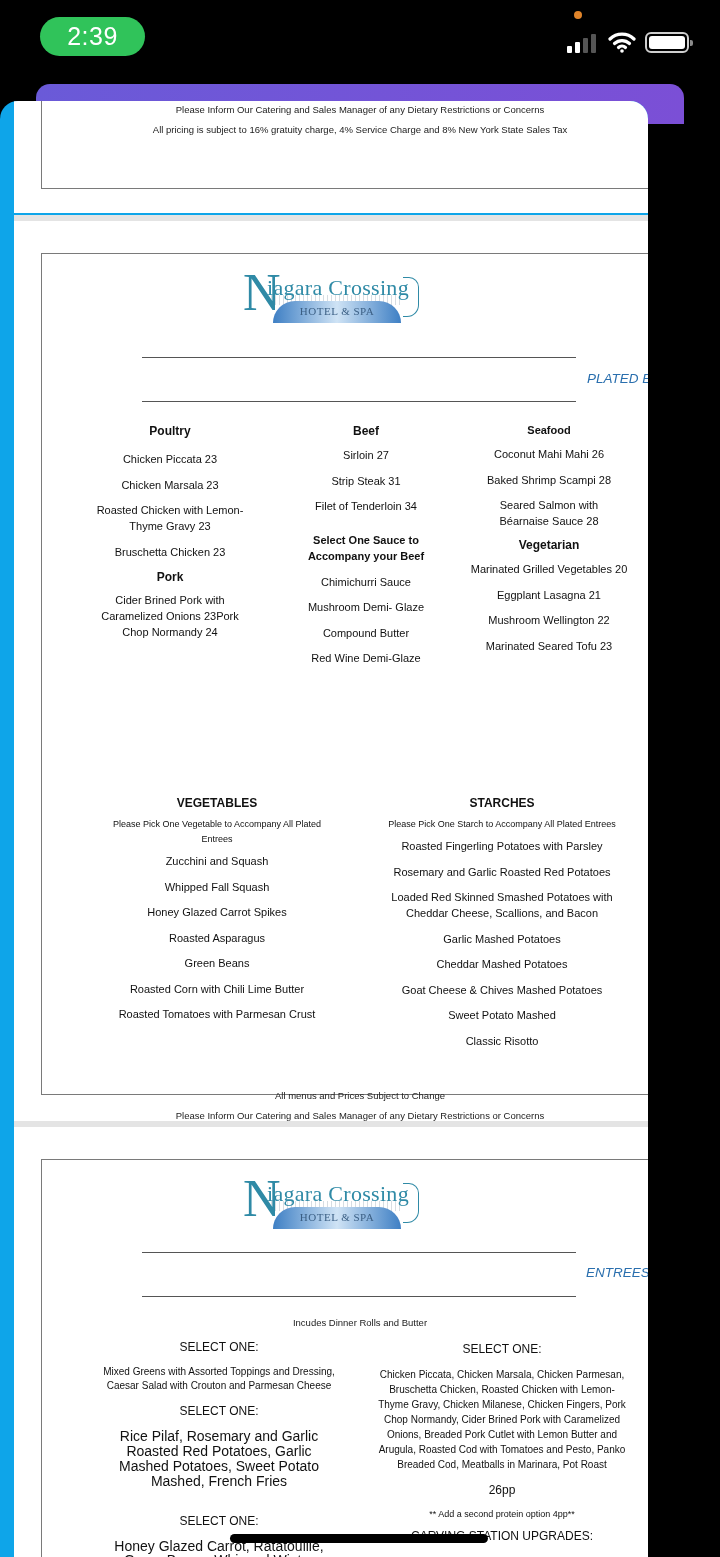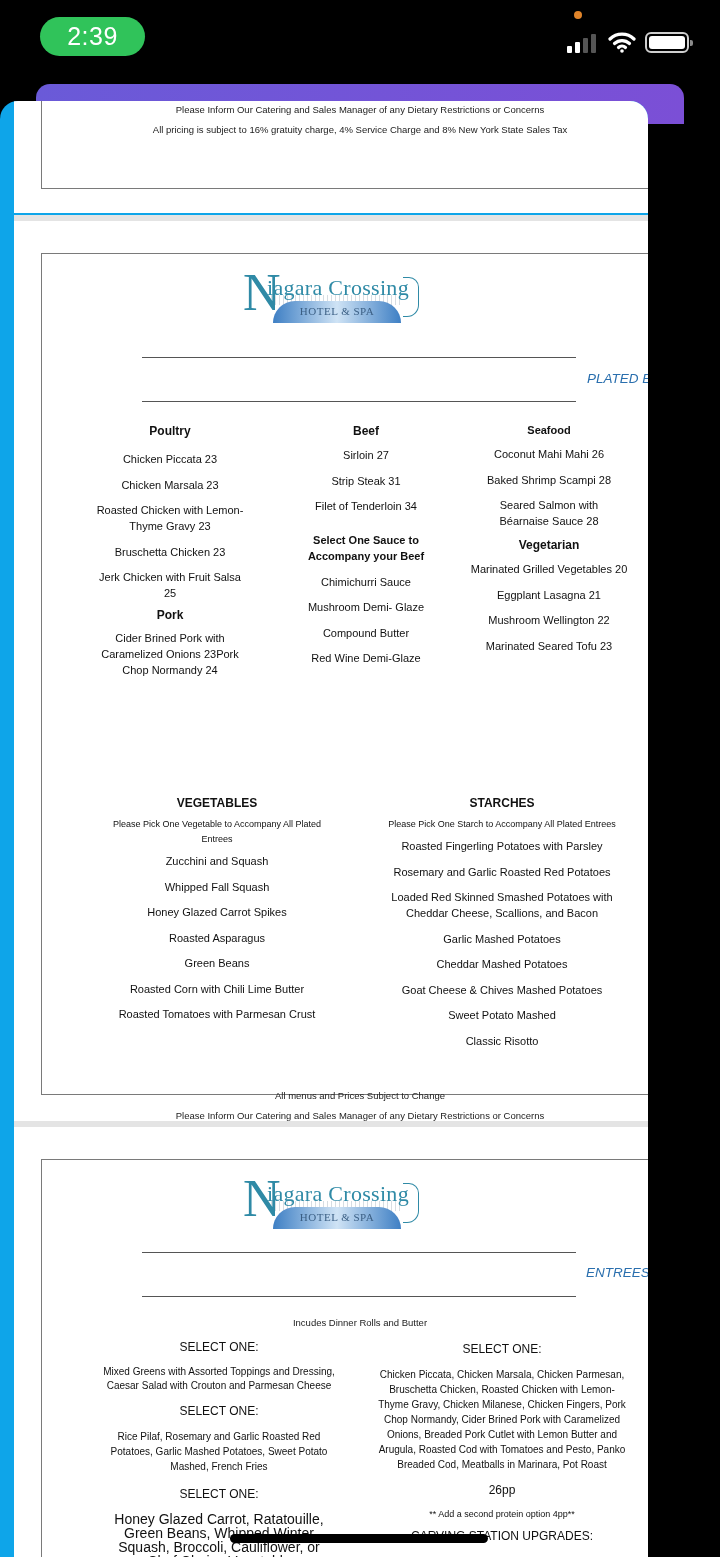--- a/index.html
+++ b/index.html
@@ -94,21 +94,20 @@
     <div class="hr" style="top:136px;"></div>
     <div class="section-title" style="top:150px;">PLATED ENTREES</div>
     <div class="hr" style="top:180px;"></div>
 
     <div class="col" style="left:78px;width:156px;top:202px;">
       <div class="h item" style="margin-bottom:12px;">Poultry</div>
       <div class="item">Chicken Piccata 23</div>
       <div class="item">Chicken Marsala 23</div>
       <div class="item">Roasted Chicken with Lemon-Thyme Gravy 23</div>
       <div class="item">Bruschetta Chicken 23</div>
-      <div class="item" style="margin-bottom:6px;">Jerk Chicken with Fruit Salsa 25</div>
       <div class="h item" style="margin-bottom:7px;">Pork</div>
       <div class="item">Cider Brined Pork with Caramelized Onions 23Pork Chop Normandy 24</div>
     </div>
 
     <div class="col" style="left:282px;width:140px;top:202px;">
       <div class="h item" style="margin-bottom:8px;">Beef</div>
       <div class="item">Sirloin 27</div>
       <div class="item">Strip Steak 31</div>
       <div class="item" style="margin-bottom:18px;">Filet of Tenderloin 34</div>
       <div class="h item" style="font-size:11px;">Select One Sauce to Accompany your Beef</div>
@@ -178,21 +177,21 @@
     <div class="hr" style="top:125px;"></div>
     <div class="section-title" style="top:138px;">ENTREES BUFFET</div>
     <div class="hr" style="top:169px;"></div>
 
     <div class="center small" style="position:absolute;left:0;width:692px;top:186px;">Incudes Dinner Rolls and Butter</div>
 
     <div class="col" style="left:80px;width:250px;top:212px;">
       <div style="font-size:12px;margin-bottom:10px;">SELECT ONE:</div>
       <div style="font-size:10px;line-height:14px;margin-bottom:10px;">Mixed Greens with Assorted Toppings and Dressing, Caesar Salad with Crouton and Parmesan Cheese</div>
       <div style="font-size:12px;margin-bottom:10px;">SELECT ONE:</div>
-      <div style="font-size:10px;line-height:15px;margin-bottom:12px;padding:0 12px;">Rice Pilaf, Rosemary and Garlic Roasted Red Potatoes, Garlic Mashed Potatoes, Sweet Potato Mashed, French Fries</div>
+      <div style="font-size:14px;line-height:15px;margin-bottom:24px;padding:0 12px;">Rice Pilaf, Rosemary and Garlic Roasted Red Potatoes, Garlic Mashed Potatoes, Sweet Potato Mashed, French Fries</div>
       <div style="font-size:12px;margin-bottom:10px;">SELECT ONE:</div>
       <div style="font-size:14px;line-height:14px;padding:0 10px;">Honey Glazed Carrot, Ratatouille, Green Beans, Whipped Winter Squash, Broccoli, Cauliflower, or Chef Choice Vegetable</div>
     </div>
 
     <div class="col" style="left:362px;width:252px;top:214px;">
       <div style="font-size:12px;margin-bottom:10px;">SELECT ONE:</div>
       <div style="font-size:10px;line-height:15px;margin-bottom:10px;">Chicken Piccata, Chicken Marsala, Chicken Parmesan, Bruschetta Chicken, Roasted Chicken with Lemon-Thyme Gravy, Chicken Milanese, Chicken Fingers, Pork Chop Normandy, Cider Brined Pork with Caramelized Onions, Breaded Pork Cutlet with Lemon Butter and Arugula, Roasted Cod with Tomatoes and Pesto, Panko Breaded Cod, Meatballs in Marinara, Pot Roast</div>
       <div style="font-size:12px;margin-bottom:8px;">26pp</div>
       <div style="font-size:9px;margin-bottom:6px;">** Add a second protein option 4pp**</div>
       <div style="font-size:12px;">CARVING STATION UPGRADES:</div>

